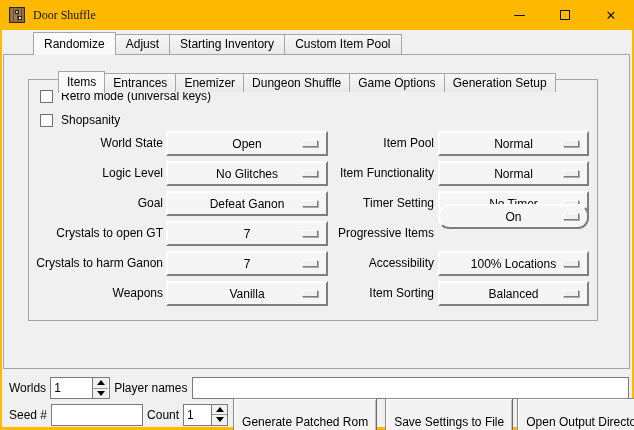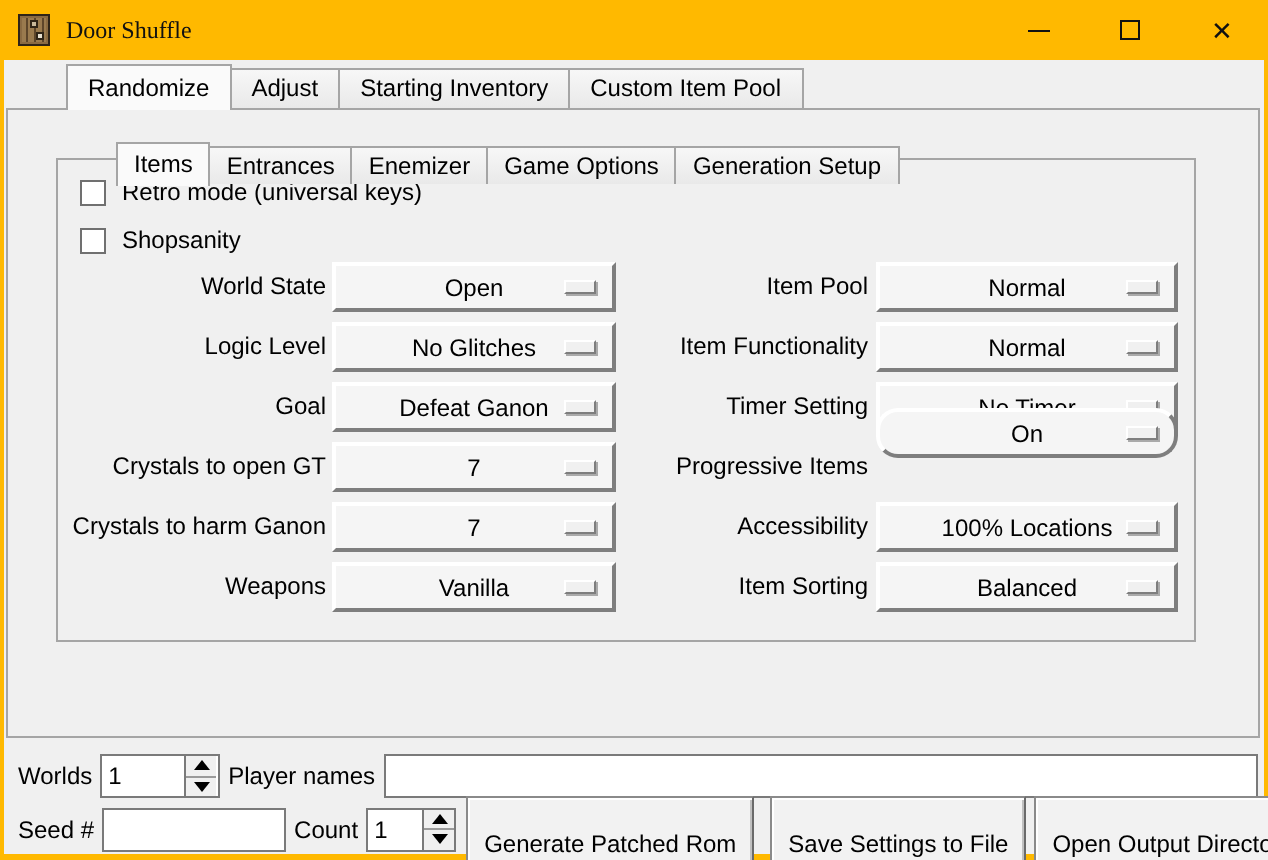--- a/index.html
+++ b/index.html
@@ -44,21 +44,21 @@
   .opt-label { position:absolute; height:25px; line-height:25px; text-align:right; white-space:nowrap; }
   .opt-btn { position:absolute; height:25px; background:#f5f5f5;
     border:2px solid; border-color:#ffffff #7e7e7e #7e7e7e #ffffff;
     display:flex; align-items:center; justify-content:center; cursor:default; }
   .opt-btn .opt-value { white-space:nowrap; }
   .indicator { position:absolute; right:8px; top:50%; margin-top:-4px;
     width:16px; height:7px; background:#f0f0f0;
     border:1px solid; border-color:#fff #7e7e7e #7e7e7e #fff;
     box-shadow:1px 1px 0 #aaaaaa; }
   .col-l .opt-label { left:0; width:134px; }
-  .col-l .opt-btn   { left:137px; width:142px; }
+  .col-l .opt-btn   { left:137px; width:162px; }
   .col-r .opt-label { left:270px; width:135px; }
   .col-r .opt-btn   { left:409px; width:151px; }
   
   .bottom-bar { position:absolute; left:0; top:340px; width:630px; height:57px; }
   .brow { position:absolute; left:7px; right:3px; display:flex; align-items:center; gap:4px; }
   .brow1 { top:7px; height:22px; }
   .brow2 { top:32px; height:25px; }
   .lbl { white-space:nowrap; }
   .entry { height:22px; border:1px solid #7a7a7a; background:#fff;
     padding:0 3px; font:inherit; outline:none; }
@@ -120,20 +120,21 @@
       <div class="tab">Starting Inventory</div>
       <div class="tab">Custom Item Pool</div>
     </div>
 
     <div class="main-pane">
 
       <div class="tabrow sub-tabs">
         <div class="tab active">Items</div>
         <div class="tab">Entrances</div>
         <div class="tab">Enemizer</div>
+        <div class="tab">Dungeon Shuffle</div>
         <div class="tab">Game Options</div>
         <div class="tab">Generation Setup</div>
       </div>
 
       <div class="sub-pane">
 
         <div class="check-row" style="top:9px;">
           <div class="checkbox"></div>
           <span class="lbl">Retro mode (universal keys)</span>
         </div>

